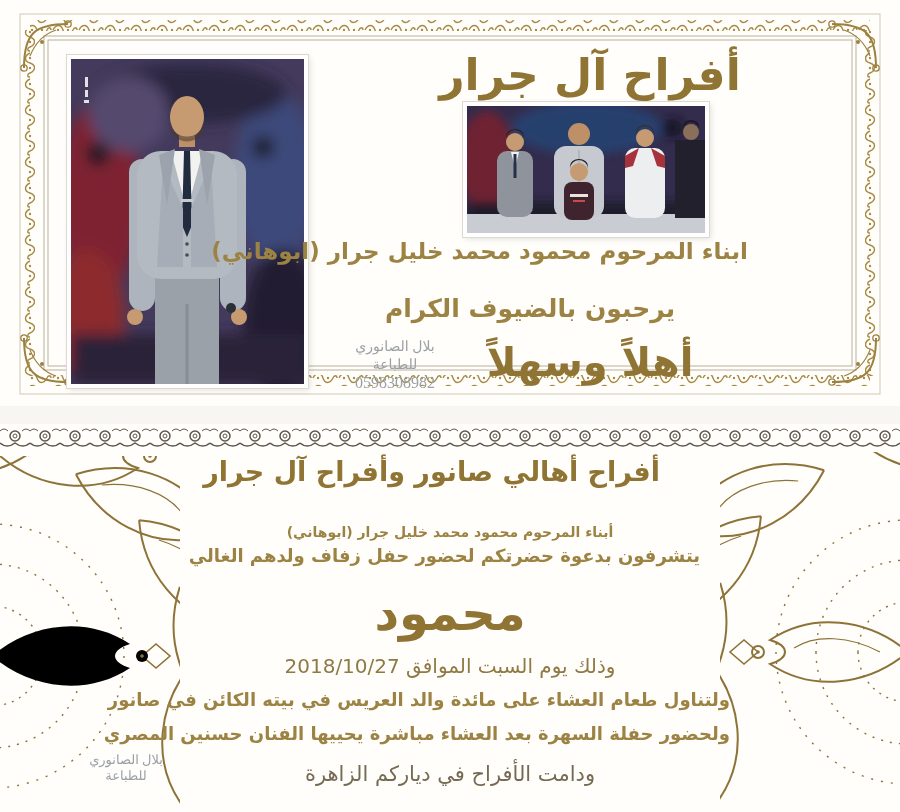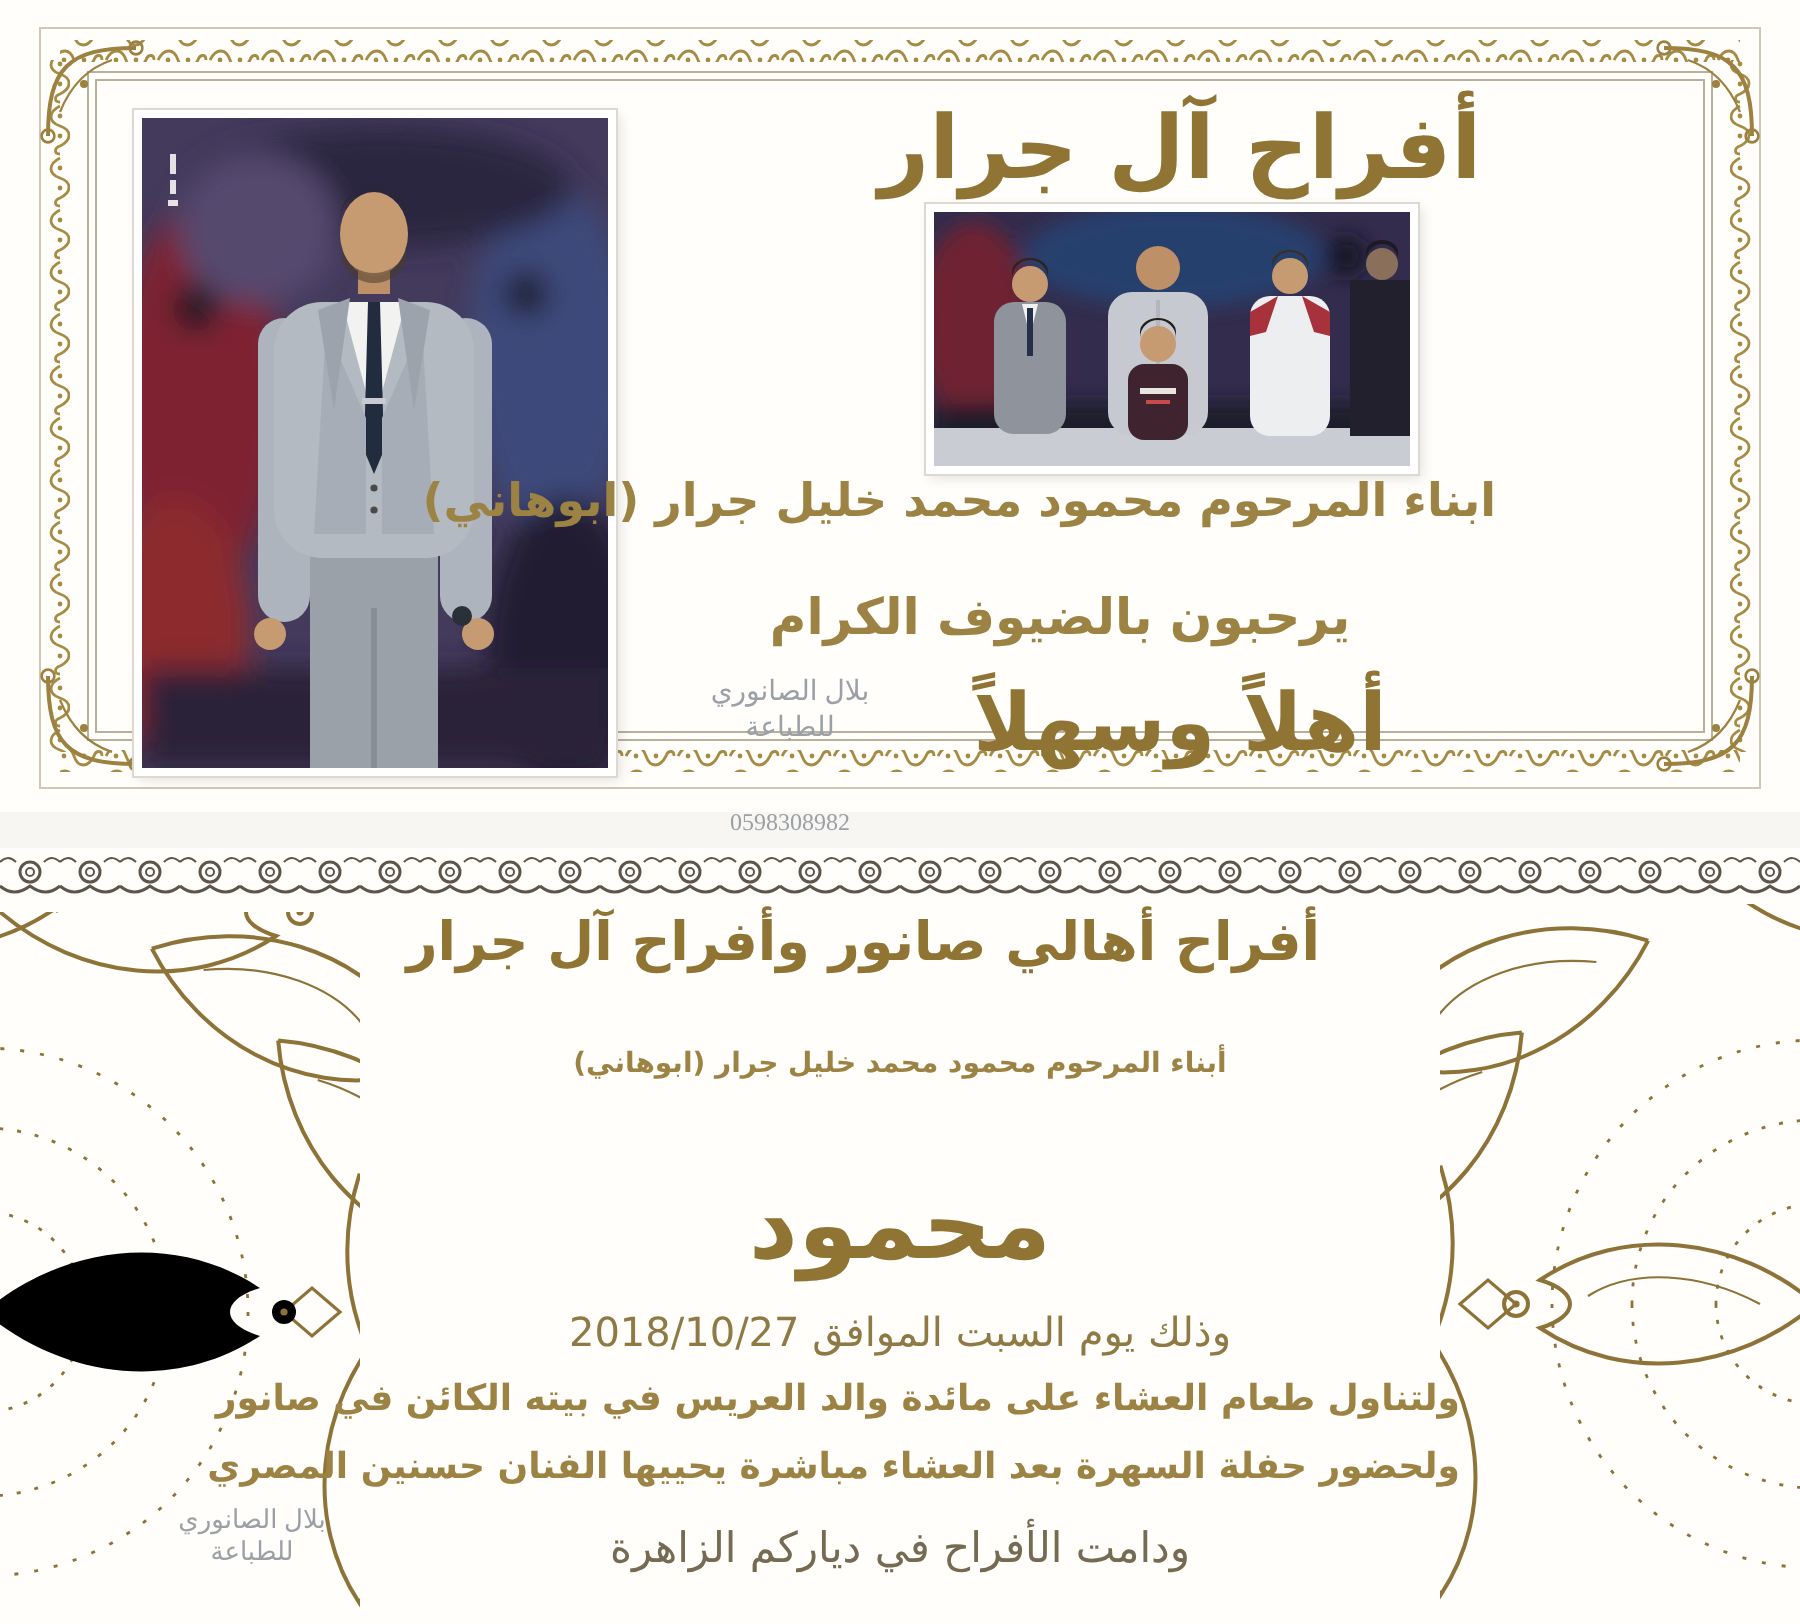--- a/index.html
+++ b/index.html
@@ -157,21 +157,21 @@
 
   <div class="abs gold-text nowrap" dir="rtl" style="left:288px;top:238px;width:460px;font-size:23px;font-weight:bold;">ابناء المرحوم محمود محمد خليل جرار (ابوهاني)</div>
 
   <div class="abs gold-text nowrap" dir="rtl" style="left:360px;top:294px;width:340px;font-size:25px;font-weight:bold;">يرحبون بالضيوف الكرام</div>
 
   <div class="abs gold-cal center-flex" dir="rtl" style="left:440px;top:330px;width:300px;height:64px;font-size:40px;letter-spacing:1px;">أهلاً وسهلاً</div>
 
   <div class="abs gray-credit" dir="rtl" style="left:330px;top:338px;width:130px;font-size:14px;">
     <div>بلال الصانوري</div>
     <div>للطباعة</div>
-    <div style="font-size:12px;margin-top:31px;">0598308982</div>
+    <div style="font-size:16px;">0598308982</div>
   </div>
 </div>
 
 <div id="bottom-card" class="card">
 
   <svg class="abs" style="left:0;top:3px;" width="900" height="22" viewBox="0 0 900 22" aria-hidden="true">
     <defs>
       <pattern id="bandPat" width="30" height="22" patternUnits="userSpaceOnUse">
         <circle cx="15" cy="9" r="5" fill="none" stroke="#5d554a" stroke-width="1.5"></circle>
         <circle cx="15" cy="9" r="2" fill="none" stroke="#5d554a" stroke-width="1"></circle>
@@ -230,20 +230,21 @@
       <circle r="92" stroke-dasharray="2 7" stroke-width="1.4"></circle>
       <circle r="132" stroke-dasharray="2 8" stroke-width="1.4"></circle>
       <path d="M150,0 l14,-12 14,12 -14,12 Z" stroke-width="1.6"></path>
     </g>
   </svg>
 
   <div class="abs gold-cal nowrap" dir="rtl" style="left:240px;top:32px;width:420px;font-size:27px;letter-spacing:1px;">أفراح أهالي صانور وأفراح آل جرار</div>
 
   <div class="abs gold-text nowrap" dir="rtl" style="left:240px;top:100px;width:420px;font-size:14px;font-weight:bold;">أبناء المرحوم محمود محمد خليل جرار (ابوهاني)</div>
 
+  <div class="abs gold-text nowrap" dir="rtl" style="left:200px;top:121px;width:500px;font-size:18px;font-weight:bold;">يتشرفون بدعوة حضرتكم لحضور حفل زفاف ولدهم الغالي</div>
 
   <div class="abs gold-cal center-flex" dir="rtl" style="left:330px;top:148px;width:240px;height:82px;font-size:48px;">محمود</div>
 
   <div class="abs gold-text nowrap" dir="rtl" style="left:250px;top:230px;width:400px;font-size:20px;font-weight:normal;color:#8f7a45;">وذلك يوم السبت الموافق 2018/10/27</div>
 
   <div class="abs gold-text nowrap" dir="rtl" style="left:170px;top:265px;width:560px;font-size:18px;font-weight:bold;">ولتناول طعام العشاء على مائدة والد العريس في بيته الكائن في صانور</div>
 
   <div class="abs gold-text nowrap" dir="rtl" style="left:170px;top:299px;width:560px;font-size:18px;font-weight:bold;">ولحضور حفلة السهرة بعد العشاء مباشرة يحييها الفنان حسنين المصري</div>
 
   <div class="abs nowrap" dir="rtl" style="left:250px;top:338px;width:400px;font-size:21px;color:#756a52;text-align:center;letter-spacing:1px;">ودامت الأفراح في دياركم الزاهرة</div>

